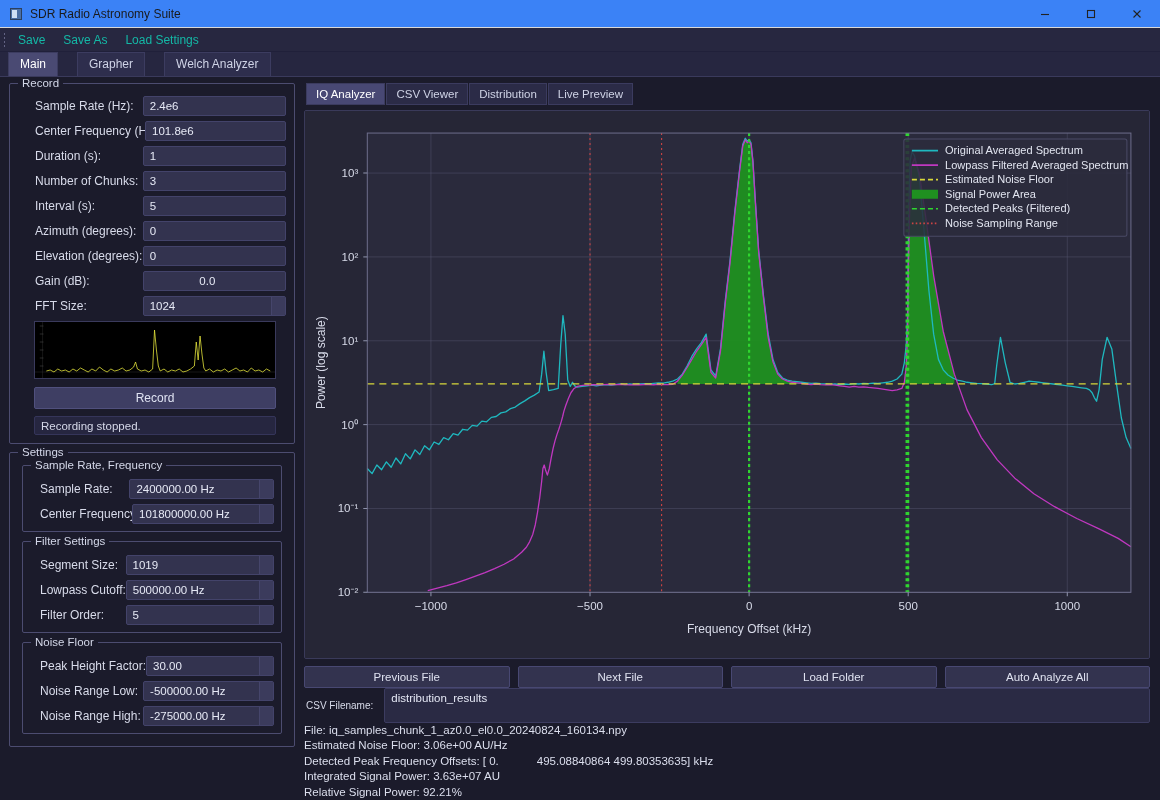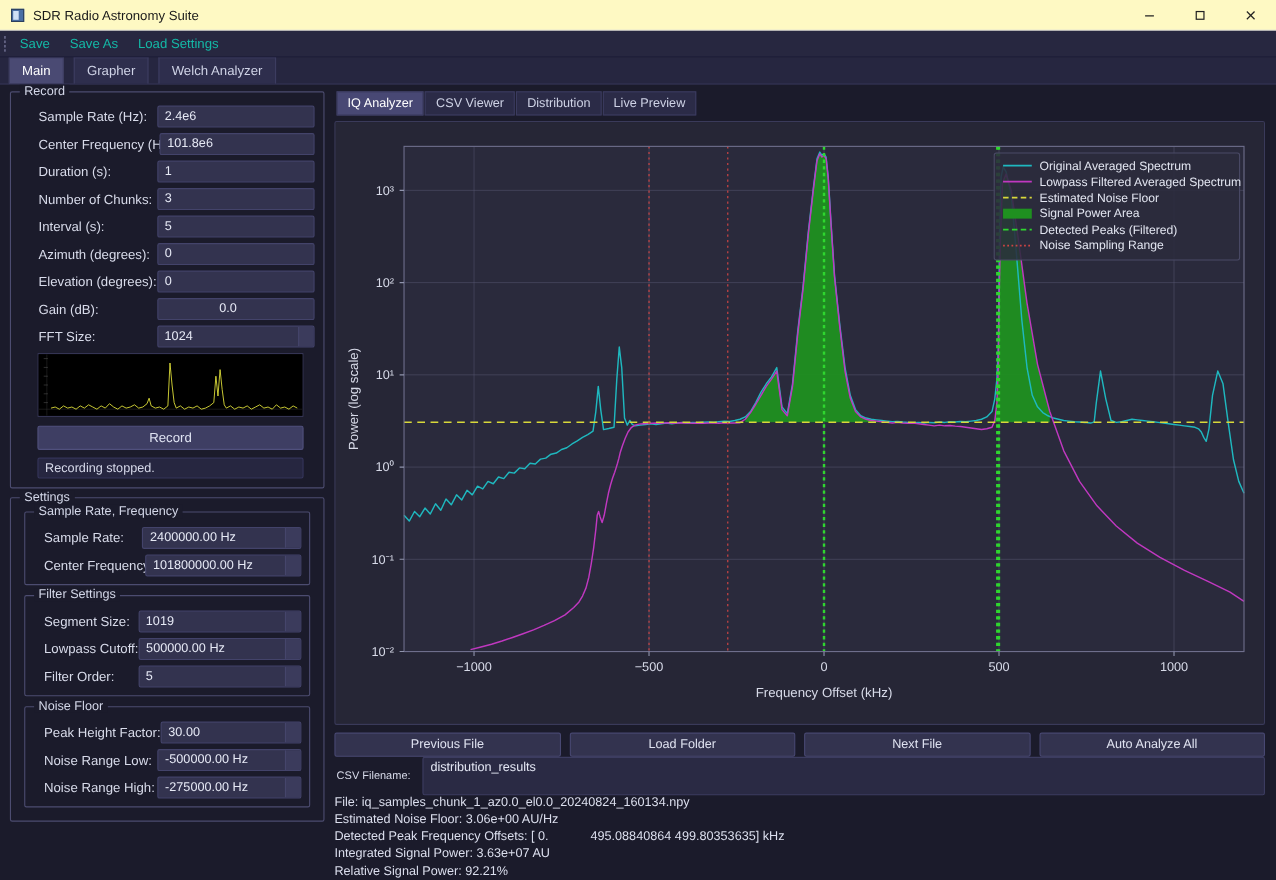--- a/index.html
+++ b/index.html
@@ -5,21 +5,21 @@
   * { box-sizing: border-box; }
   html, body { margin:0; padding:0; }
   body {
     width:1160px; height:800px; overflow:hidden;
     font-family:"Liberation Sans", sans-serif;
     background:#1b1b2b; color:#d6d9e8; font-size:12px;
   }
 
   
   #titlebar {
-    height:28px; background:#fef9c3; color:#1a1a1a;
+    height:28px; background:#3b82f6; color:#1a1a1a;
     display:flex; align-items:center; font-size:12px;
     border-bottom:1px solid #d9d9d9;
   }
   #titlebar .app-icon {
     width:12px; height:12px; margin:0 8px 0 10px;
     background:#4a6fa5; border:1px solid #2b3f5e; flex:0 0 auto;
     display:flex;
   }
   #titlebar .app-icon::before{ content:""; width:5px; background:#cfe0f5; margin:1px; }
   #titlebar .title { flex:1 1 auto; white-space:nowrap; overflow:hidden; }
@@ -40,21 +40,21 @@
     content:""; position:absolute; left:3px; top:4px; bottom:4px; width:3px;
     background:
       radial-gradient(circle, #6a6a8c 40%, transparent 41%) 0 0/3px 4px repeat-y;
     opacity:.9;
   }
   .menu-item { padding:3px 8px; color:#14b8a6; font-size:12px; white-space:nowrap; }
 
   
   #maintabs {
     height:25px; background:#262640; display:flex; align-items:flex-end;
-    padding-left:8px; gap:9px; border-bottom:1px solid #3a3a5c;
+    padding-left:8px; gap:19px; border-bottom:1px solid #3a3a5c;
   }
   .mtab {
     padding:4px 11px 5px; font-size:12px; color:#cfd3e6;
     background:#2e2e4d; border:1px solid #3c3c60; border-bottom:none;
   }
   .mtab.active { background:#4a4a73; color:#ffffff; }
 
   
   #content { display:flex; height:723px; background:#1b1b2b; }
   #leftpanel { width:300px; flex:0 0 300px; padding:6px 5px 0 9px; }
@@ -369,22 +369,22 @@
           <text x="637" y="86.5" fill="#e2e5f0" font-size="11" font-family="&quot;Liberation Sans&quot;, sans-serif" text-anchor="start">Signal Power Area</text>
           <line x1="604" y1="97.5" x2="630" y2="97.5" stroke="#2fd62f" stroke-width="1.7" stroke-dasharray="5,3"></line>
           <text x="637" y="101" fill="#e2e5f0" font-size="11" font-family="&quot;Liberation Sans&quot;, sans-serif" text-anchor="start">Detected Peaks (Filtered)</text>
           <line x1="604" y1="112" x2="630" y2="112" stroke="#cc4444" stroke-width="1.7" stroke-dasharray="1.6,2.2"></line>
           <text x="637" y="115.5" fill="#e2e5f0" font-size="11" font-family="&quot;Liberation Sans&quot;, sans-serif" text-anchor="start">Noise Sampling Range</text>
         </svg>
     </div>
 
     <div id="filebuttons">
       <div class="fbtn">Previous File</div>
+      <div class="fbtn">Next File</div>
       <div class="fbtn">Load Folder</div>
-      <div class="fbtn">Next File</div>
       <div class="fbtn">Auto Analyze All</div>
     </div>
 
     <div id="csvrow">
       <div class="lbl">CSV Filename:</div>
       <div id="csv-filename">distribution_results</div>
     </div>
 
     <div id="infobox">
       <div>File: iq_samples_chunk_1_az0.0_el0.0_20240824_160134.npy</div>

